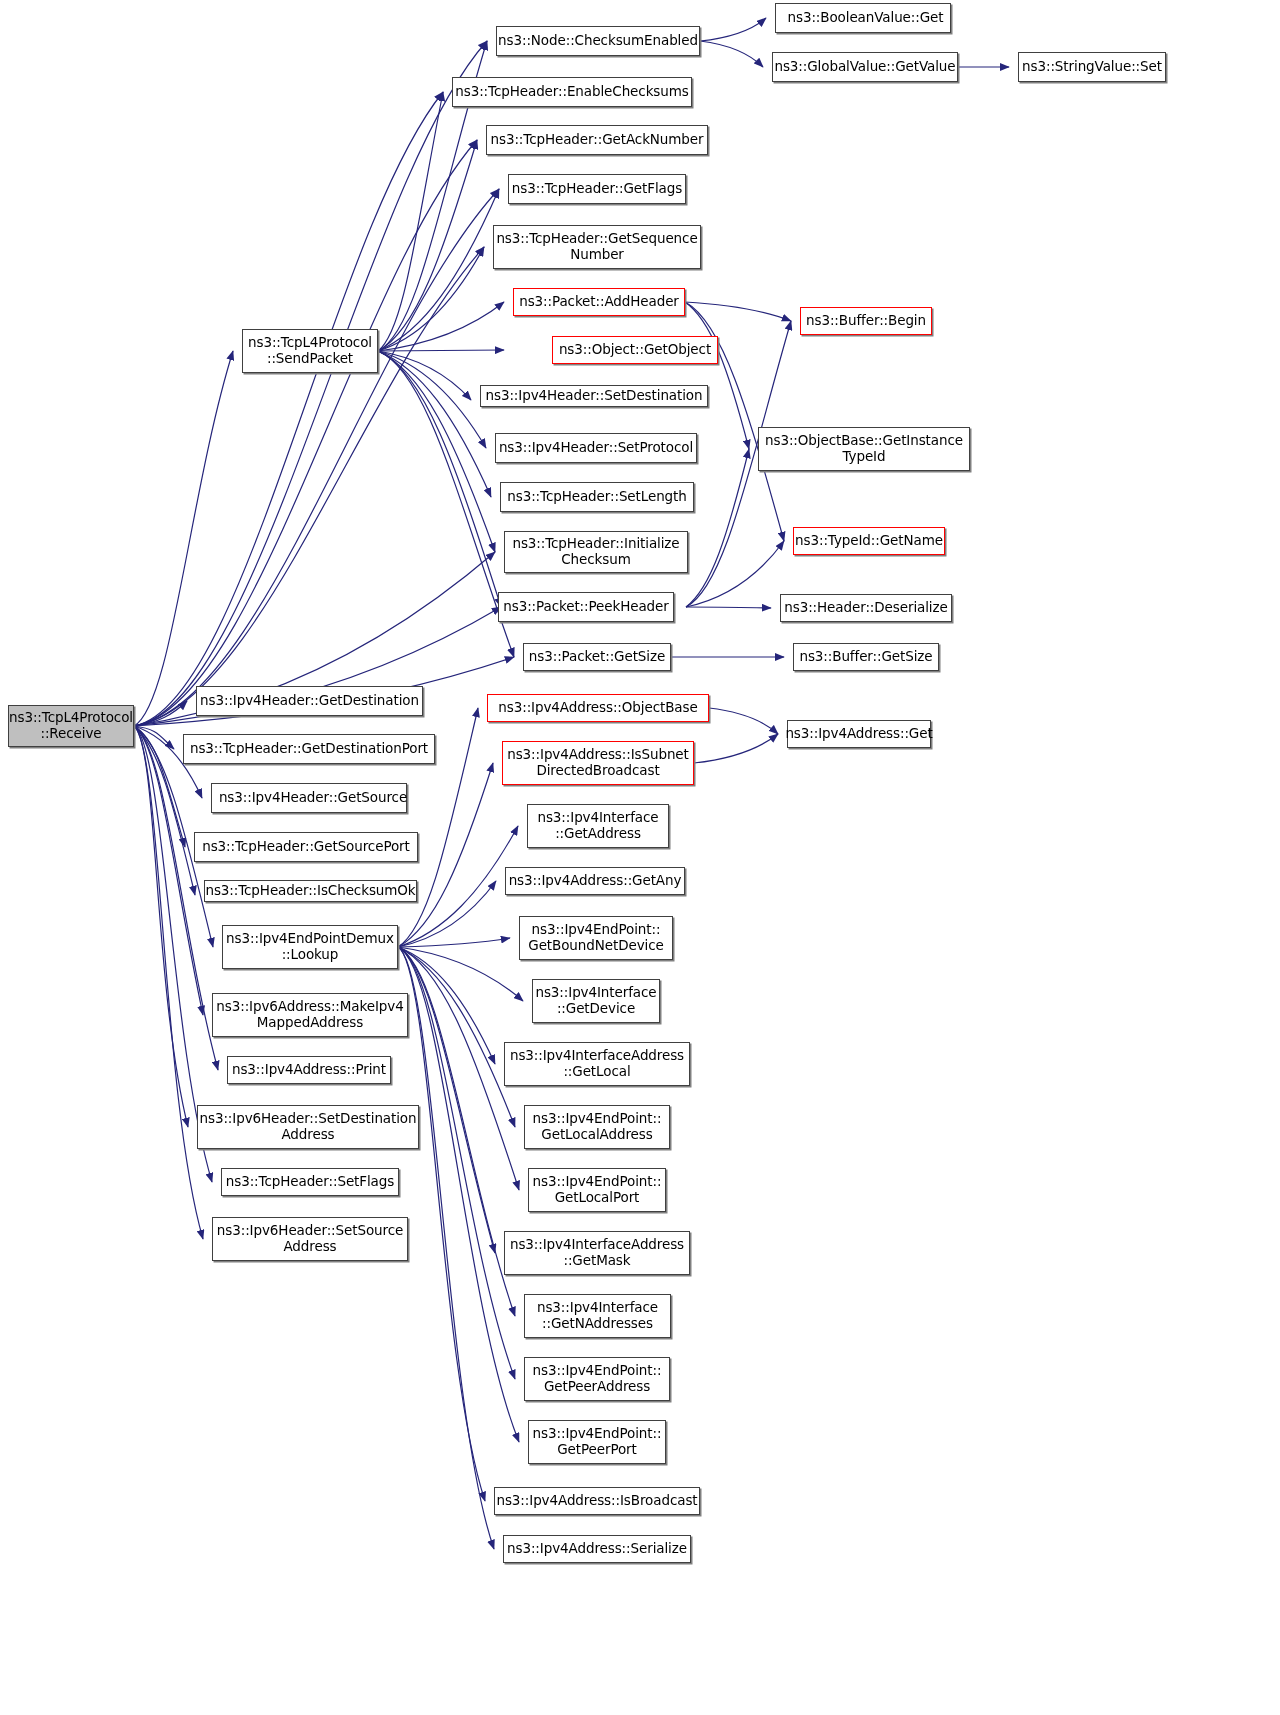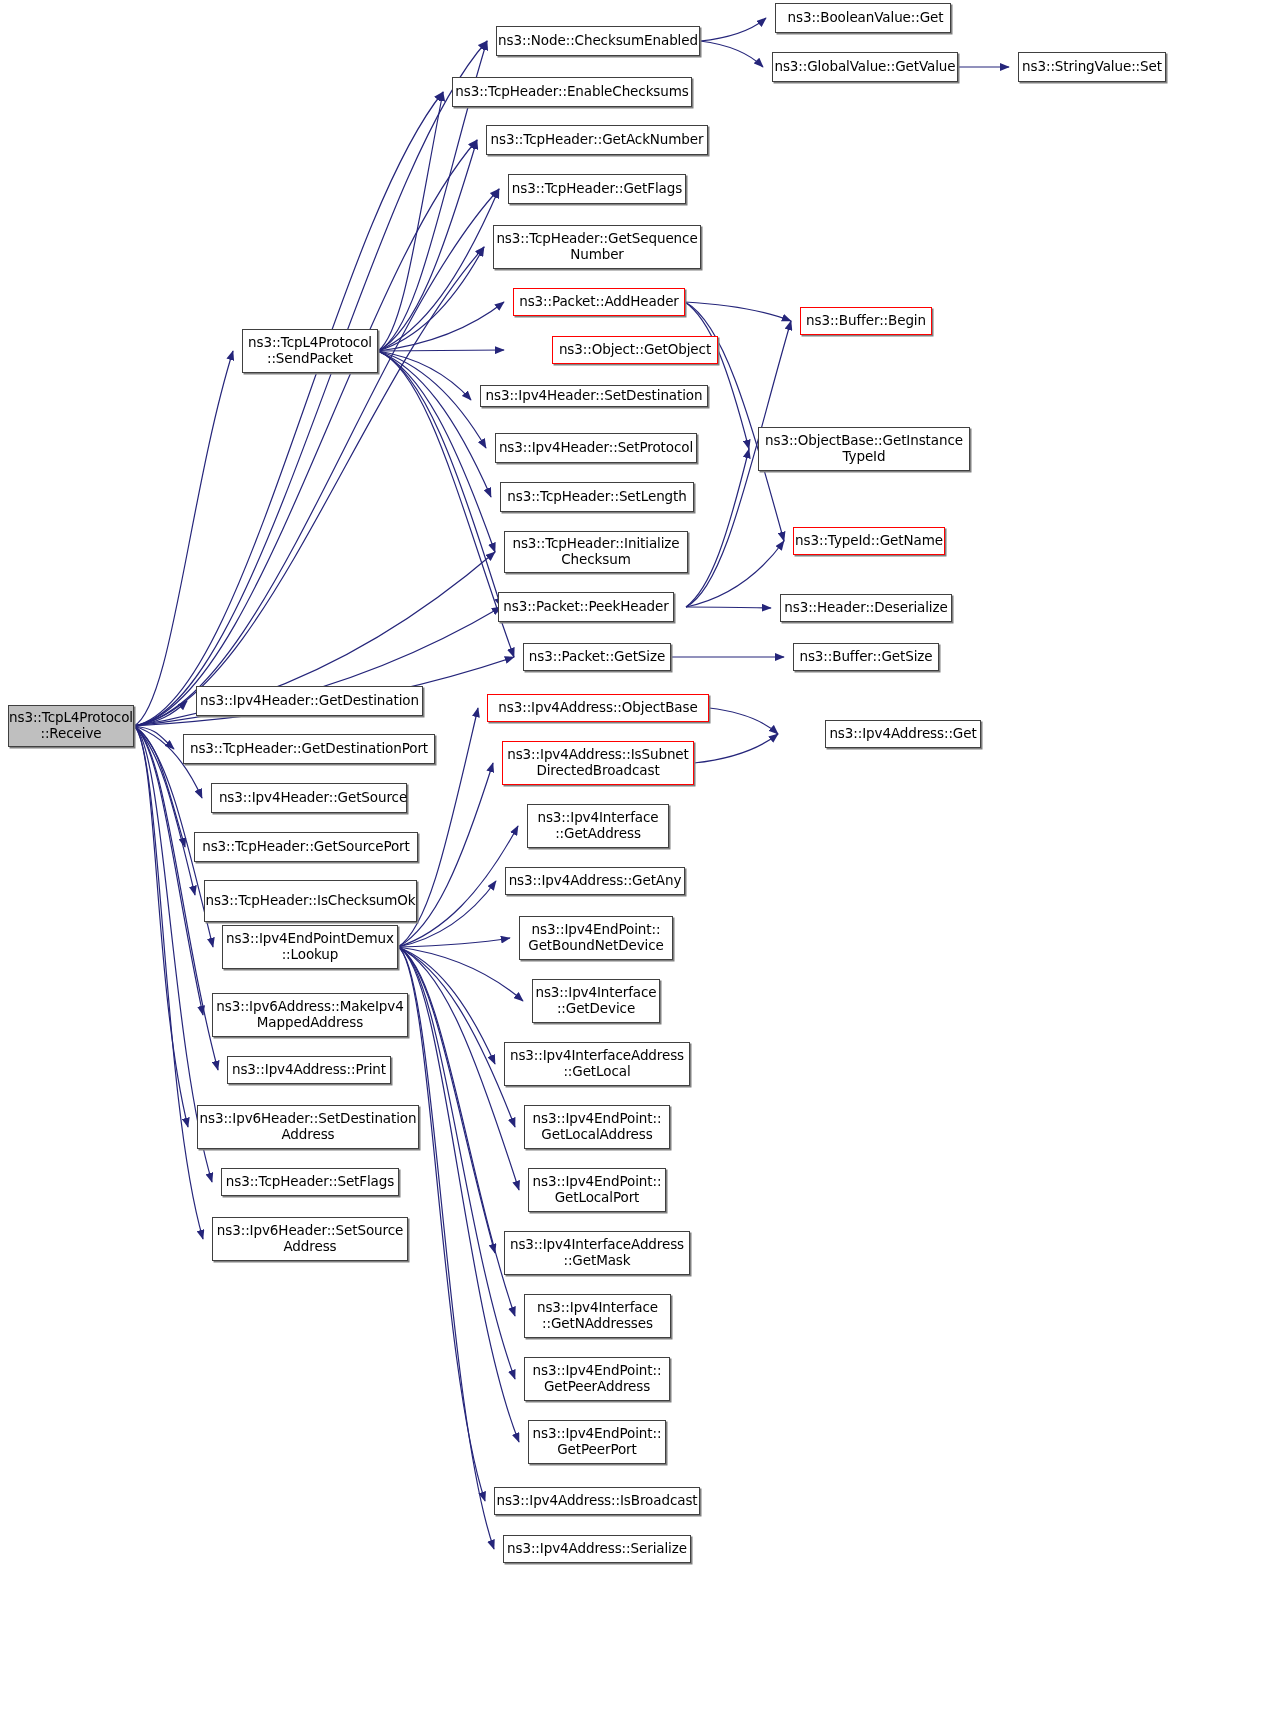--- a/index.html
+++ b/index.html
@@ -134,35 +134,35 @@
       <div class="node red" style="left: 800px; top: 307px; width: 132px; height: 28px;">ns3::Buffer::Begin</div>
       <div class="node" style="left: 758px; top: 427px; width: 212px; height: 44px;">ns3::ObjectBase::GetInstance
 TypeId</div>
       <div class="node red" style="left: 793px; top: 527px; width: 152px; height: 28px;">ns3::TypeId::GetName</div>
       <div class="node" style="left: 780px; top: 594px; width: 172px; height: 28px;">ns3::Header::Deserialize</div>
       <div class="node" style="left: 793px; top: 643px; width: 146px; height: 28px;">ns3::Buffer::GetSize</div>
       <div class="node" style="left: 196px; top: 686px; width: 227px; height: 30px;">ns3::Ipv4Header::GetDestination</div>
       <div class="node" style="left: 183px; top: 734px; width: 252px; height: 30px;">ns3::TcpHeader::GetDestinationPort</div>
       <div class="node" style="left: 211px; top: 783px; width: 196px; height: 30px; padding-left: 12px;">ns3::Ipv4Header::GetSource</div>
       <div class="node" style="left: 194px; top: 832px; width: 224px; height: 30px;">ns3::TcpHeader::GetSourcePort</div>
-      <div class="node" style="left: 204px; top: 880px; width: 213px; height: 42px;">ns3::TcpHeader::IsChecksumOk</div>
+      <div class="node" style="left: 204px; top: 880px; width: 213px; height: 22px;">ns3::TcpHeader::IsChecksumOk</div>
       <div class="node" style="left: 222px; top: 925px; width: 176px; height: 44px;">ns3::Ipv4EndPointDemux
 ::Lookup</div>
       <div class="node" style="left: 212px; top: 993px; width: 196px; height: 44px;">ns3::Ipv6Address::MakeIpv4
 MappedAddress</div>
       <div class="node" style="left: 227px; top: 1056px; width: 164px; height: 28px;">ns3::Ipv4Address::Print</div>
       <div class="node" style="left: 197px; top: 1105px; width: 222px; height: 44px;">ns3::Ipv6Header::SetDestination
 Address</div>
       <div class="node" style="left: 221px; top: 1168px; width: 178px; height: 28px;">ns3::TcpHeader::SetFlags</div>
       <div class="node" style="left: 212px; top: 1217px; width: 196px; height: 44px;">ns3::Ipv6Header::SetSource
 Address</div>
       <div class="node red" style="left: 487px; top: 694px; width: 222px; height: 28px;">ns3::Ipv4Address::ObjectBase</div>
       <div class="node red" style="left: 502px; top: 741px; width: 192px; height: 44px;">ns3::Ipv4Address::IsSubnet
 DirectedBroadcast</div>
-      <div class="node" style="left: 787px; top: 720px; width: 156px; height: 28px; margin-left: 38px;">ns3::Ipv4Address::Get</div>
+      <div class="node" style="left: 787px; top: 720px; width: 144px; height: 28px;">ns3::Ipv4Address::Get</div>
       <div class="node" style="left: 527px; top: 804px; width: 142px; height: 44px;">ns3::Ipv4Interface
 ::GetAddress</div>
       <div class="node" style="left: 505px; top: 867px; width: 180px; height: 28px;">ns3::Ipv4Address::GetAny</div>
       <div class="node" style="left: 519px; top: 916px; width: 154px; height: 44px;">ns3::Ipv4EndPoint::
 GetBoundNetDevice</div>
       <div class="node" style="left: 532px; top: 979px; width: 128px; height: 44px;">ns3::Ipv4Interface
 ::GetDevice</div>
       <div class="node" style="left: 504px; top: 1042px; width: 186px; height: 44px;">ns3::Ipv4InterfaceAddress
 ::GetLocal</div>
       <div class="node" style="left: 524px; top: 1105px; width: 146px; height: 44px;">ns3::Ipv4EndPoint::

